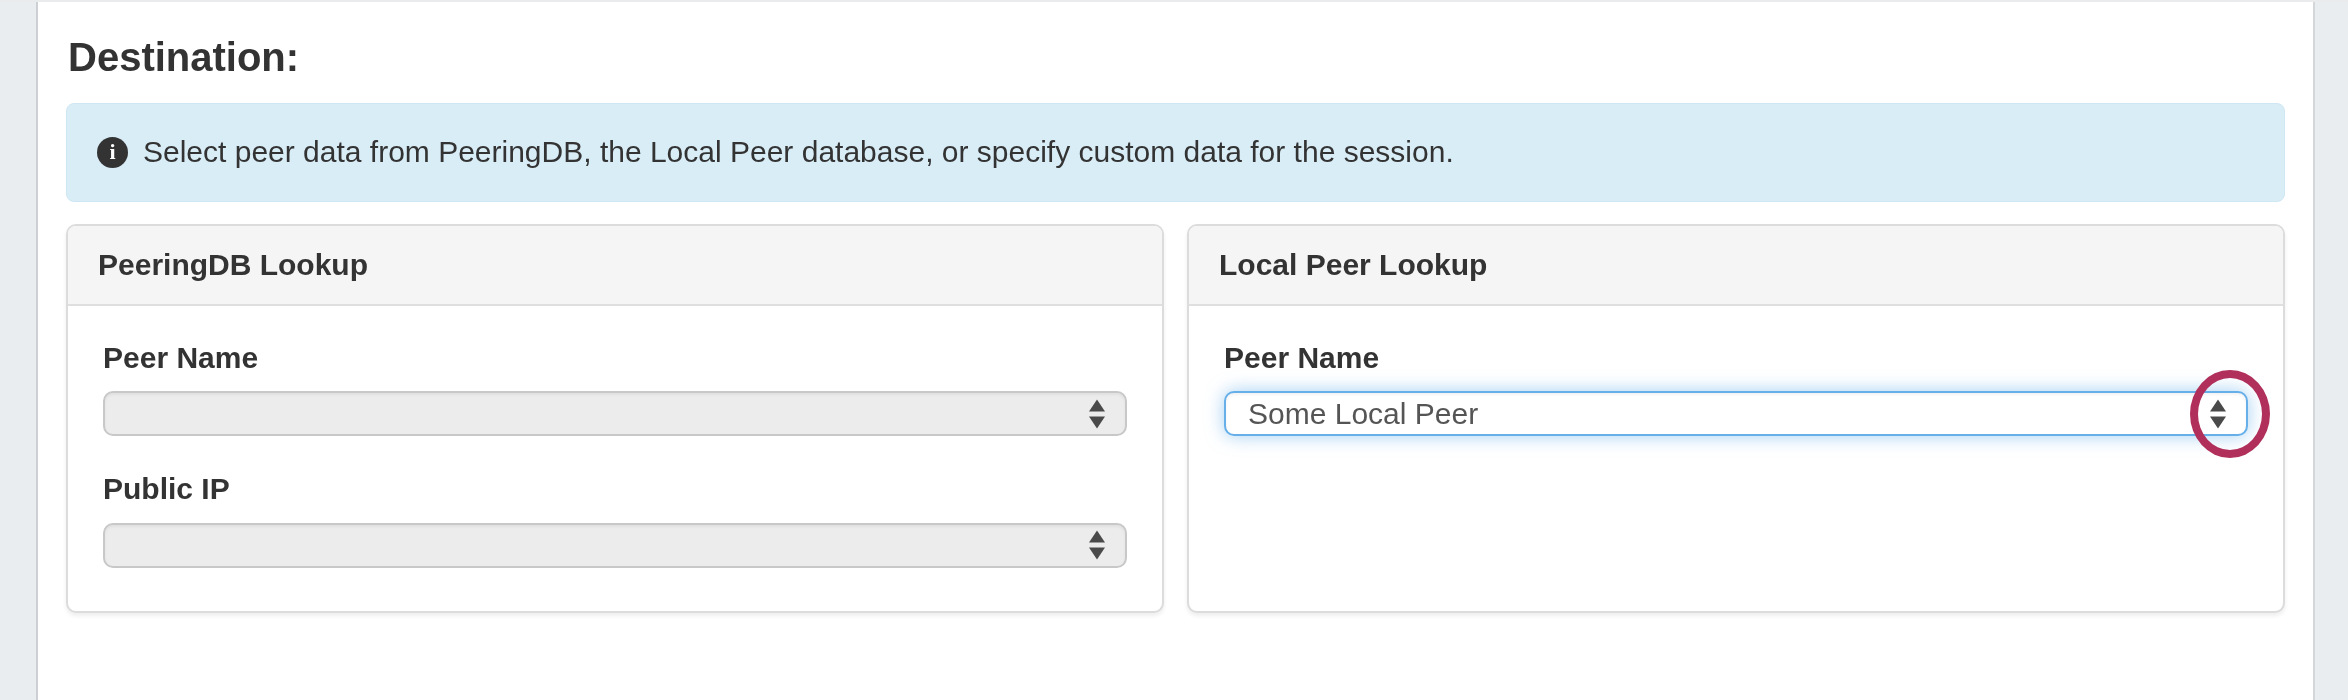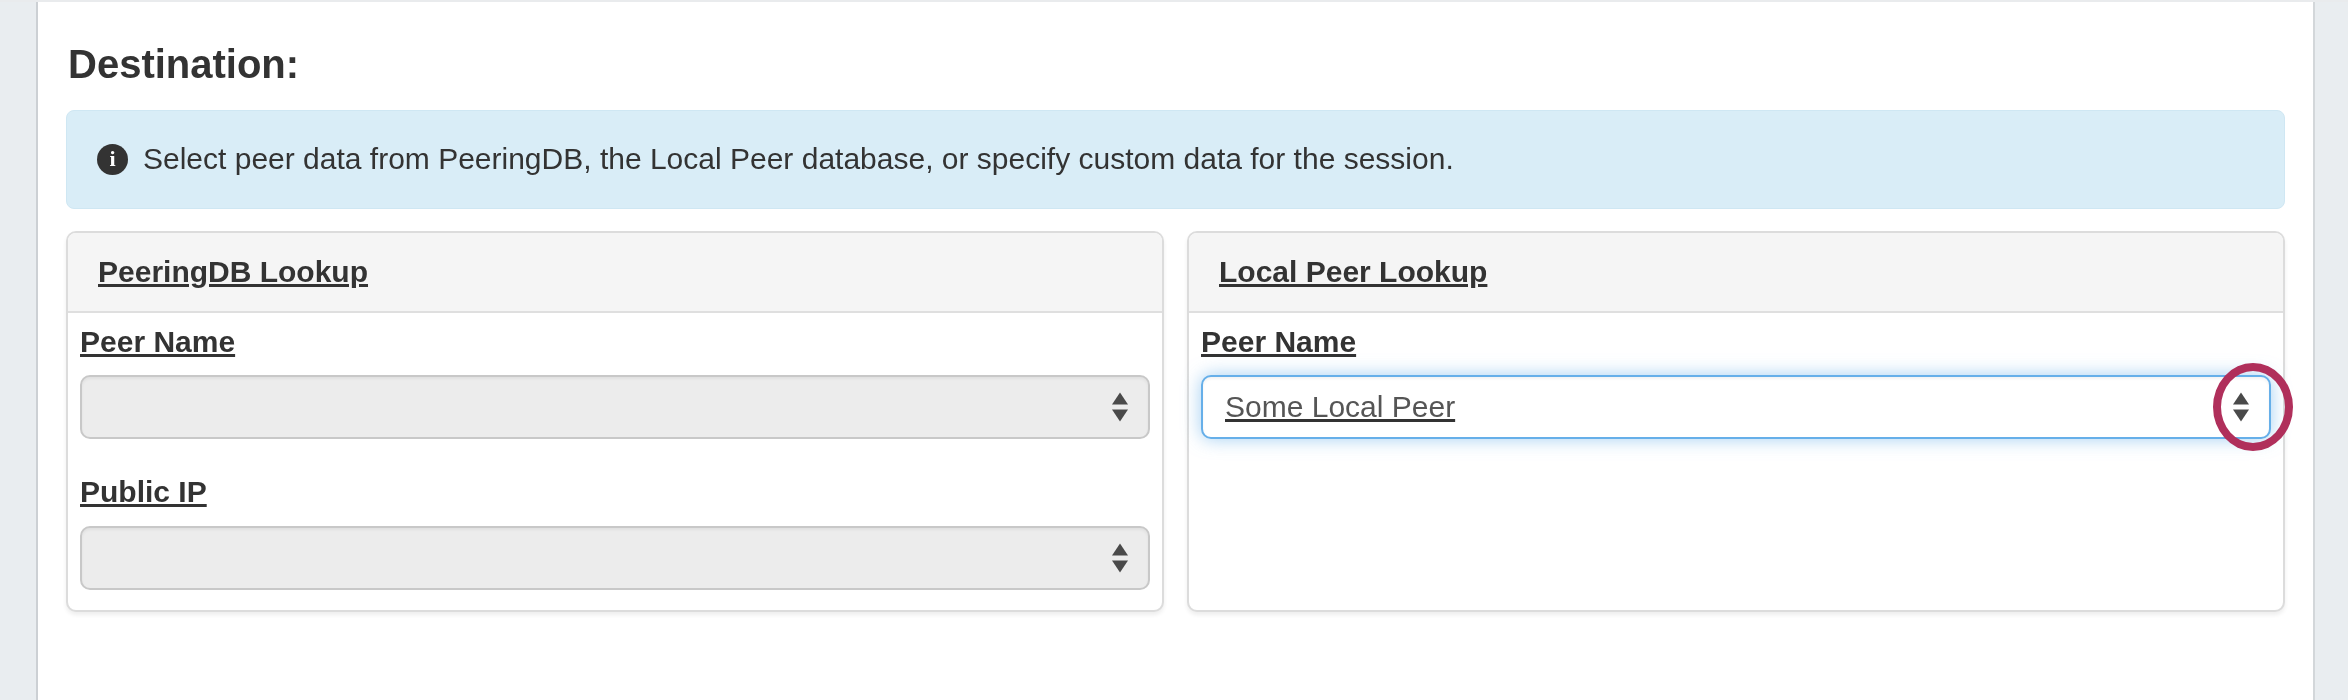--- a/index.html
+++ b/index.html
@@ -18,21 +18,21 @@
   }
   .gutter-left {
     position: absolute; left: 0; top: 0; bottom: 0; width: 38px;
     background: #e9edf0; border-right: 2px solid #ccd0d4;
   }
   .gutter-right {
     position: absolute; right: 0; top: 0; bottom: 0; width: 35px;
     background: #e9edf0; border-left: 2px solid #d3d7da;
   }
   .content {
-    position: absolute; left: 38px; right: 35px; top: 10px;
+    position: absolute; left: 38px; right: 35px; top: 3px;
     padding: 0 28px;
   }
   .page-heading {
     font-size: 40px; font-weight: bold; color: #333;
     line-height: 1.1; margin: 32px 0 0 2px;
   }
   .alert-info {
     margin-top: 24px;
     background: #d9edf7;
     border: 1px solid #cfe7f3;
@@ -41,47 +41,47 @@
     font-size: 30px; line-height: 1.35; color: #333;
     display: flex; align-items: center; gap: 15px;
   }
   .info-icon {
     width: 31px; height: 31px; flex: none;
     background: #333; color: #fff; border-radius: 50%;
     display: inline-flex; align-items: center; justify-content: center;
     font-family: "Liberation Serif", serif;
     font-weight: bold; font-size: 22px; line-height: 1;
   }
-  .panels-row { display: flex; gap: 23px; margin-top: 22px; text-decoration: underline; }
+  .panels-row { display: flex; gap: 23px; margin-top: 22px; }
   .panel {
     flex: 1;
     background: #fff;
     border: 2px solid #dcdcdc;
     border-radius: 10px;
     box-shadow: 0 3px 4px rgba(0,0,0,0.07);
   }
   .panel-heading {
     background: #f5f5f5;
     border-bottom: 2px solid #dfdfdf;
     border-radius: 8px 8px 0 0;
     padding: 21px 30px;
     font-size: 30px; font-weight: bold; color: #333; line-height: 1.2;
   }
-  .panel-body { padding: 12px; }
+  .panel-body { padding: 35px; }
   .form-group { margin-bottom: 36px; }
   .form-group:last-child { margin-bottom: 8px; }
   .control-label {
     display: block;
     font-size: 30px; font-weight: bold; color: #333;
     margin-bottom: 16px; line-height: 1.15;
   }
   .select-wrap { position: relative; }
   .select {
     position: relative;
-    height: 64px; width: 100%;
+    height: 45px; width: 100%;
     border: 2px solid #c8c8c8;
     border-radius: 10px;
     background: #fff;
     display: flex; align-items: center;
     padding: 0 64px 0 22px;
     font-size: 30px; color: #555;
     box-shadow: inset 0 2px 3px rgba(0,0,0,0.05);
     white-space: nowrap; overflow: hidden;
   }
   .select.disabled { background: #ececec; }

